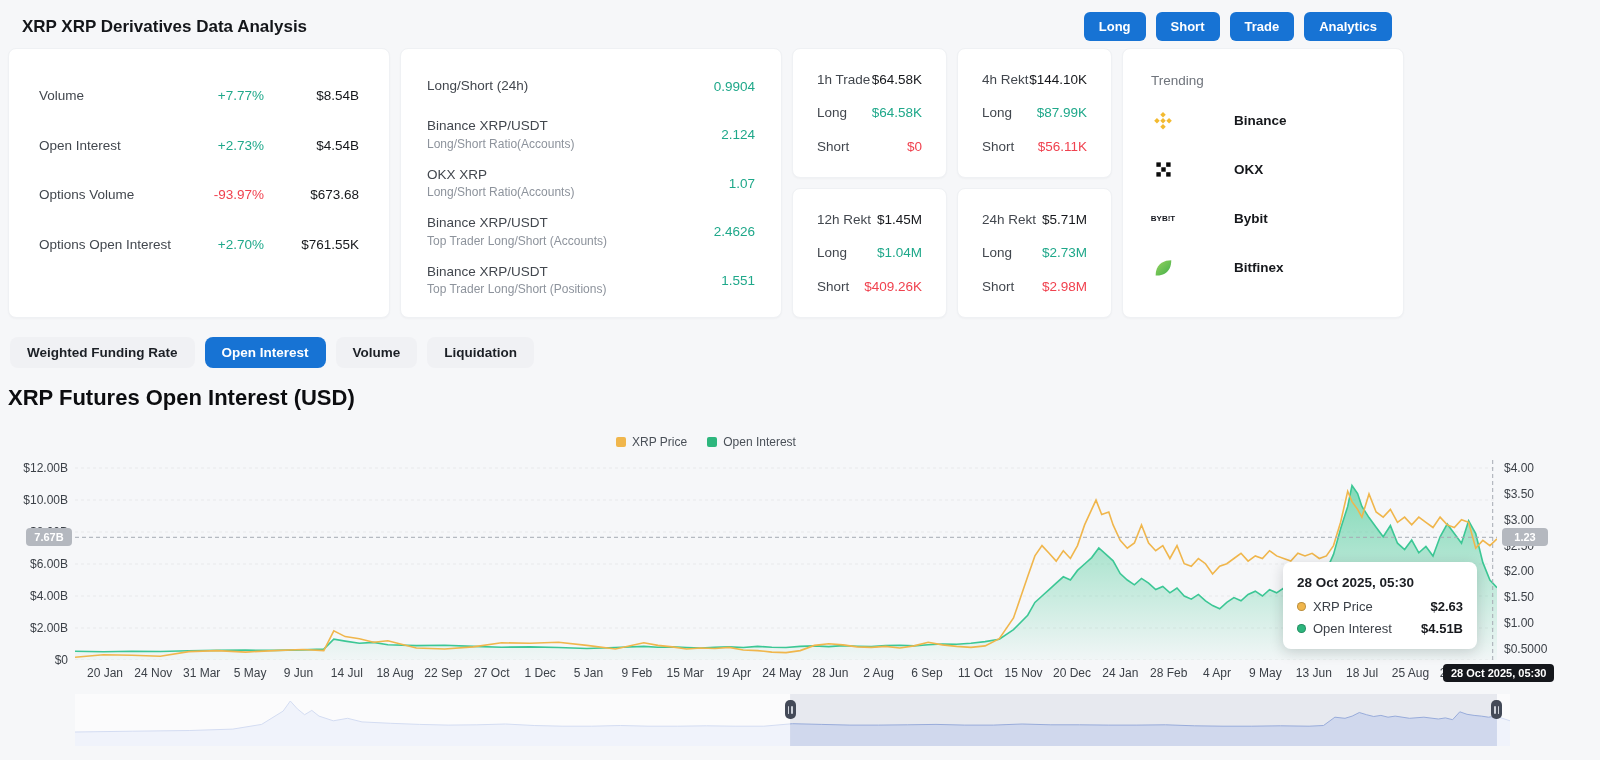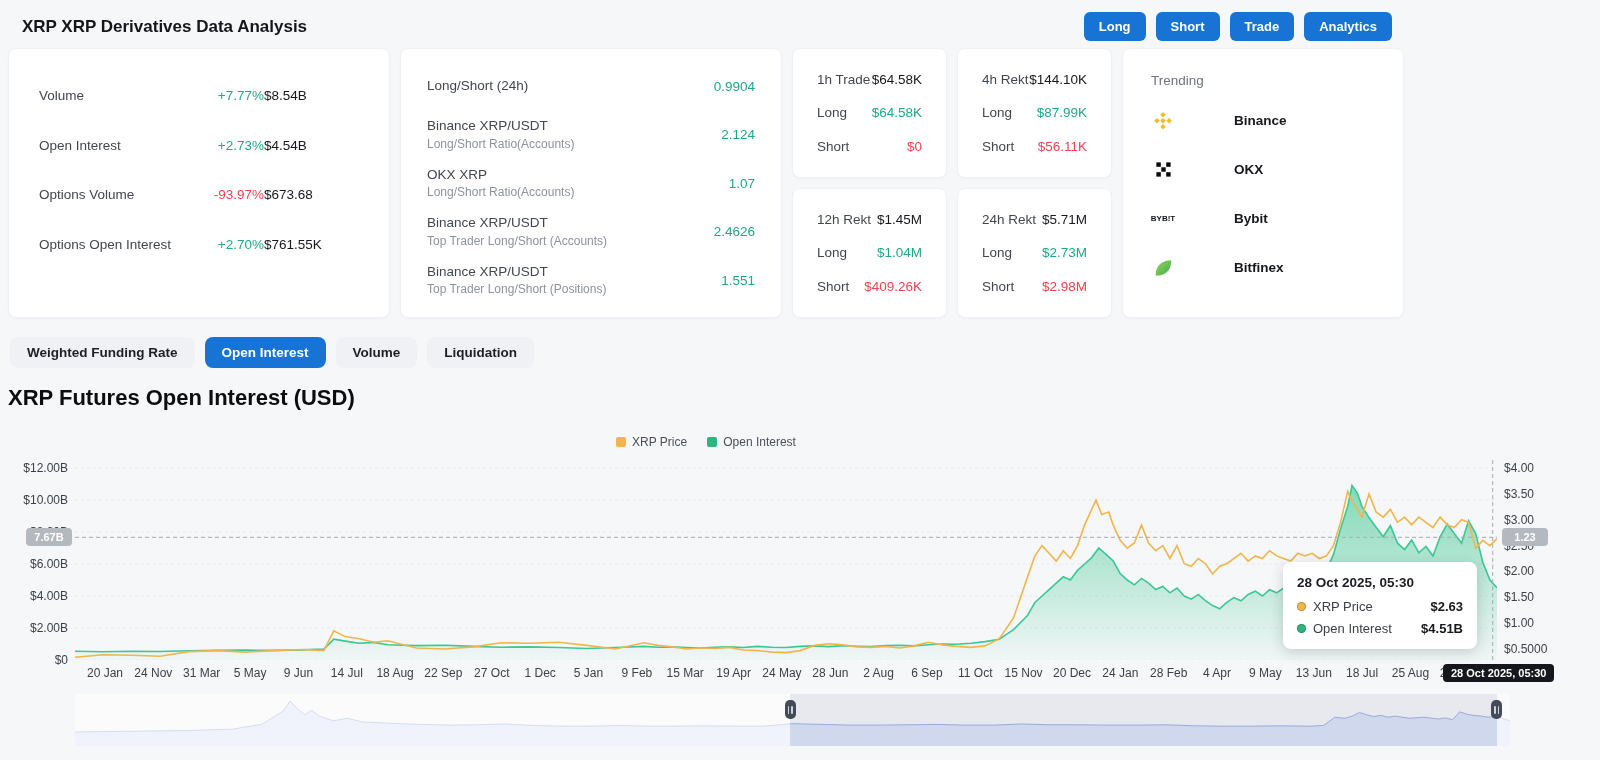--- a/index.html
+++ b/index.html
@@ -13,21 +13,21 @@
   .header-actions{display:flex;}
   .hbtn{background:var(--primary);color:#fff;font-weight:700;font-size:13px;border:none;border-radius:6px;padding:7px 15px;margin-left:10px;font-family:inherit;cursor:pointer;}
 
   
   .cards{position:absolute;top:48px;left:8px;right:8px;height:270px;display:flex;gap:10px;}
   .card{background:#fff;border-radius:8px;border:1px solid #eff1f4;box-shadow:0 1px 2px rgba(15,23,42,.03);box-sizing:border-box;}
   .stats-card{width:382px;padding:22px 30px;display:flex;flex-direction:column;}
   .stat-row{display:flex;align-items:center;height:49.5px;font-size:13.5px;}
   .stat-label{flex:1;color:#42474e;}
   .stat-change{width:88px;text-align:right;}
-  .stat-value{width:95px;color:#16181c;}
+  .stat-value{width:95px;text-align:right;color:#16181c;}
   .up{color:var(--up);} .down{color:var(--down);}
   .ratio-card{width:382px;padding:16px 26px;display:flex;flex-direction:column;justify-content:space-between;}
   .ratio-row{display:flex;align-items:center;min-height:42px;}
   .ratio-labels{flex:1;}
   .ratio-label{font-size:13.5px;color:#42474e;line-height:1.45;}
   .ratio-sub{font-size:12px;color:#8d939c;line-height:1.45;}
   .ratio-value{font-size:13.5px;color:var(--up);}
   .rekt-grid{flex:1;display:grid;grid-template-columns:1fr 1fr;grid-template-rows:1fr 1fr;gap:10px;}
   .rekt-card{padding:14px 24px;display:flex;flex-direction:column;justify-content:space-around;}
   .rekt-row{display:flex;justify-content:space-between;align-items:center;font-size:13.5px;}

